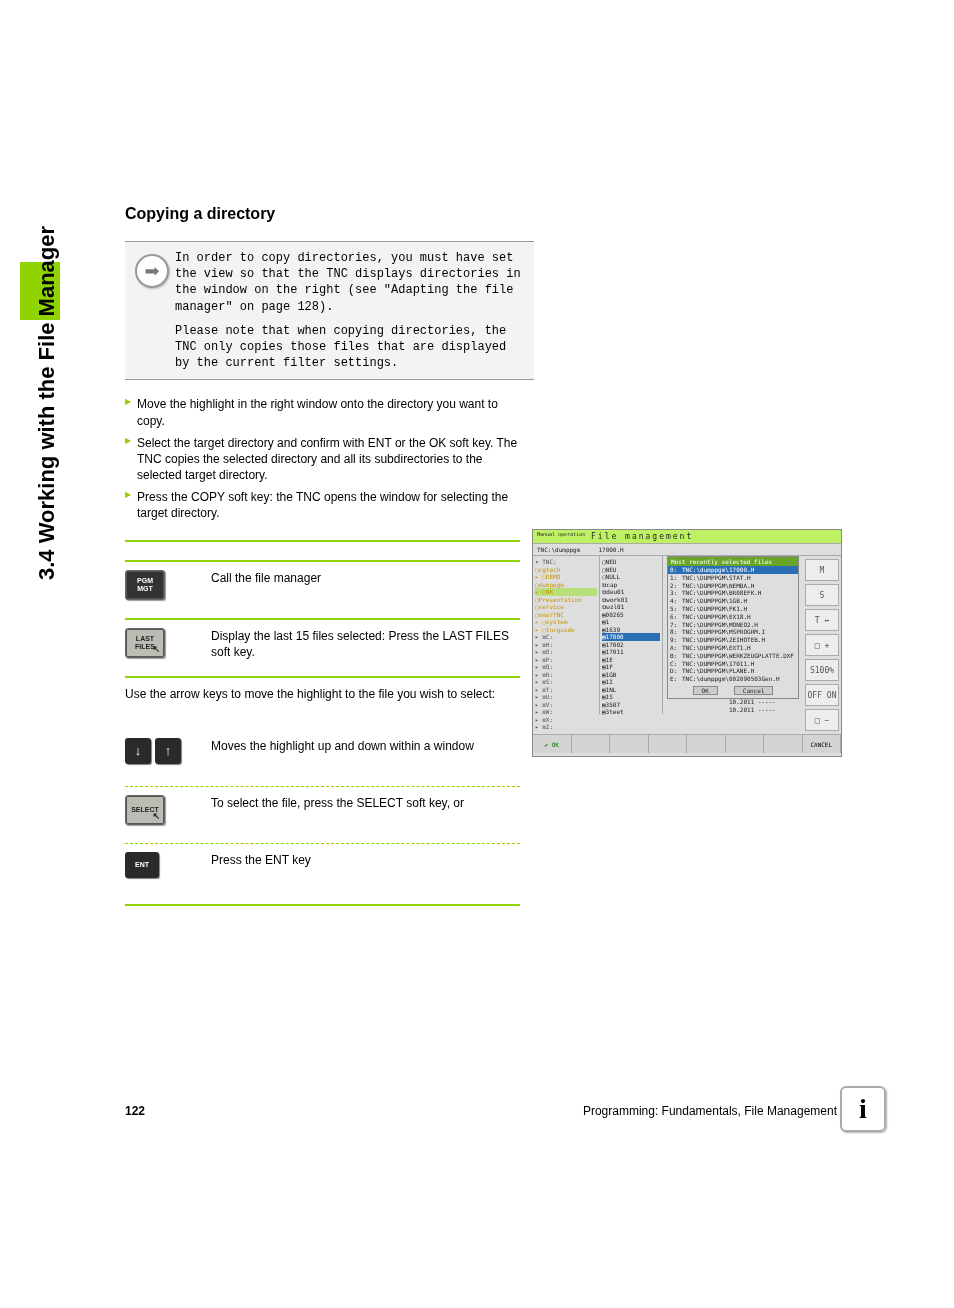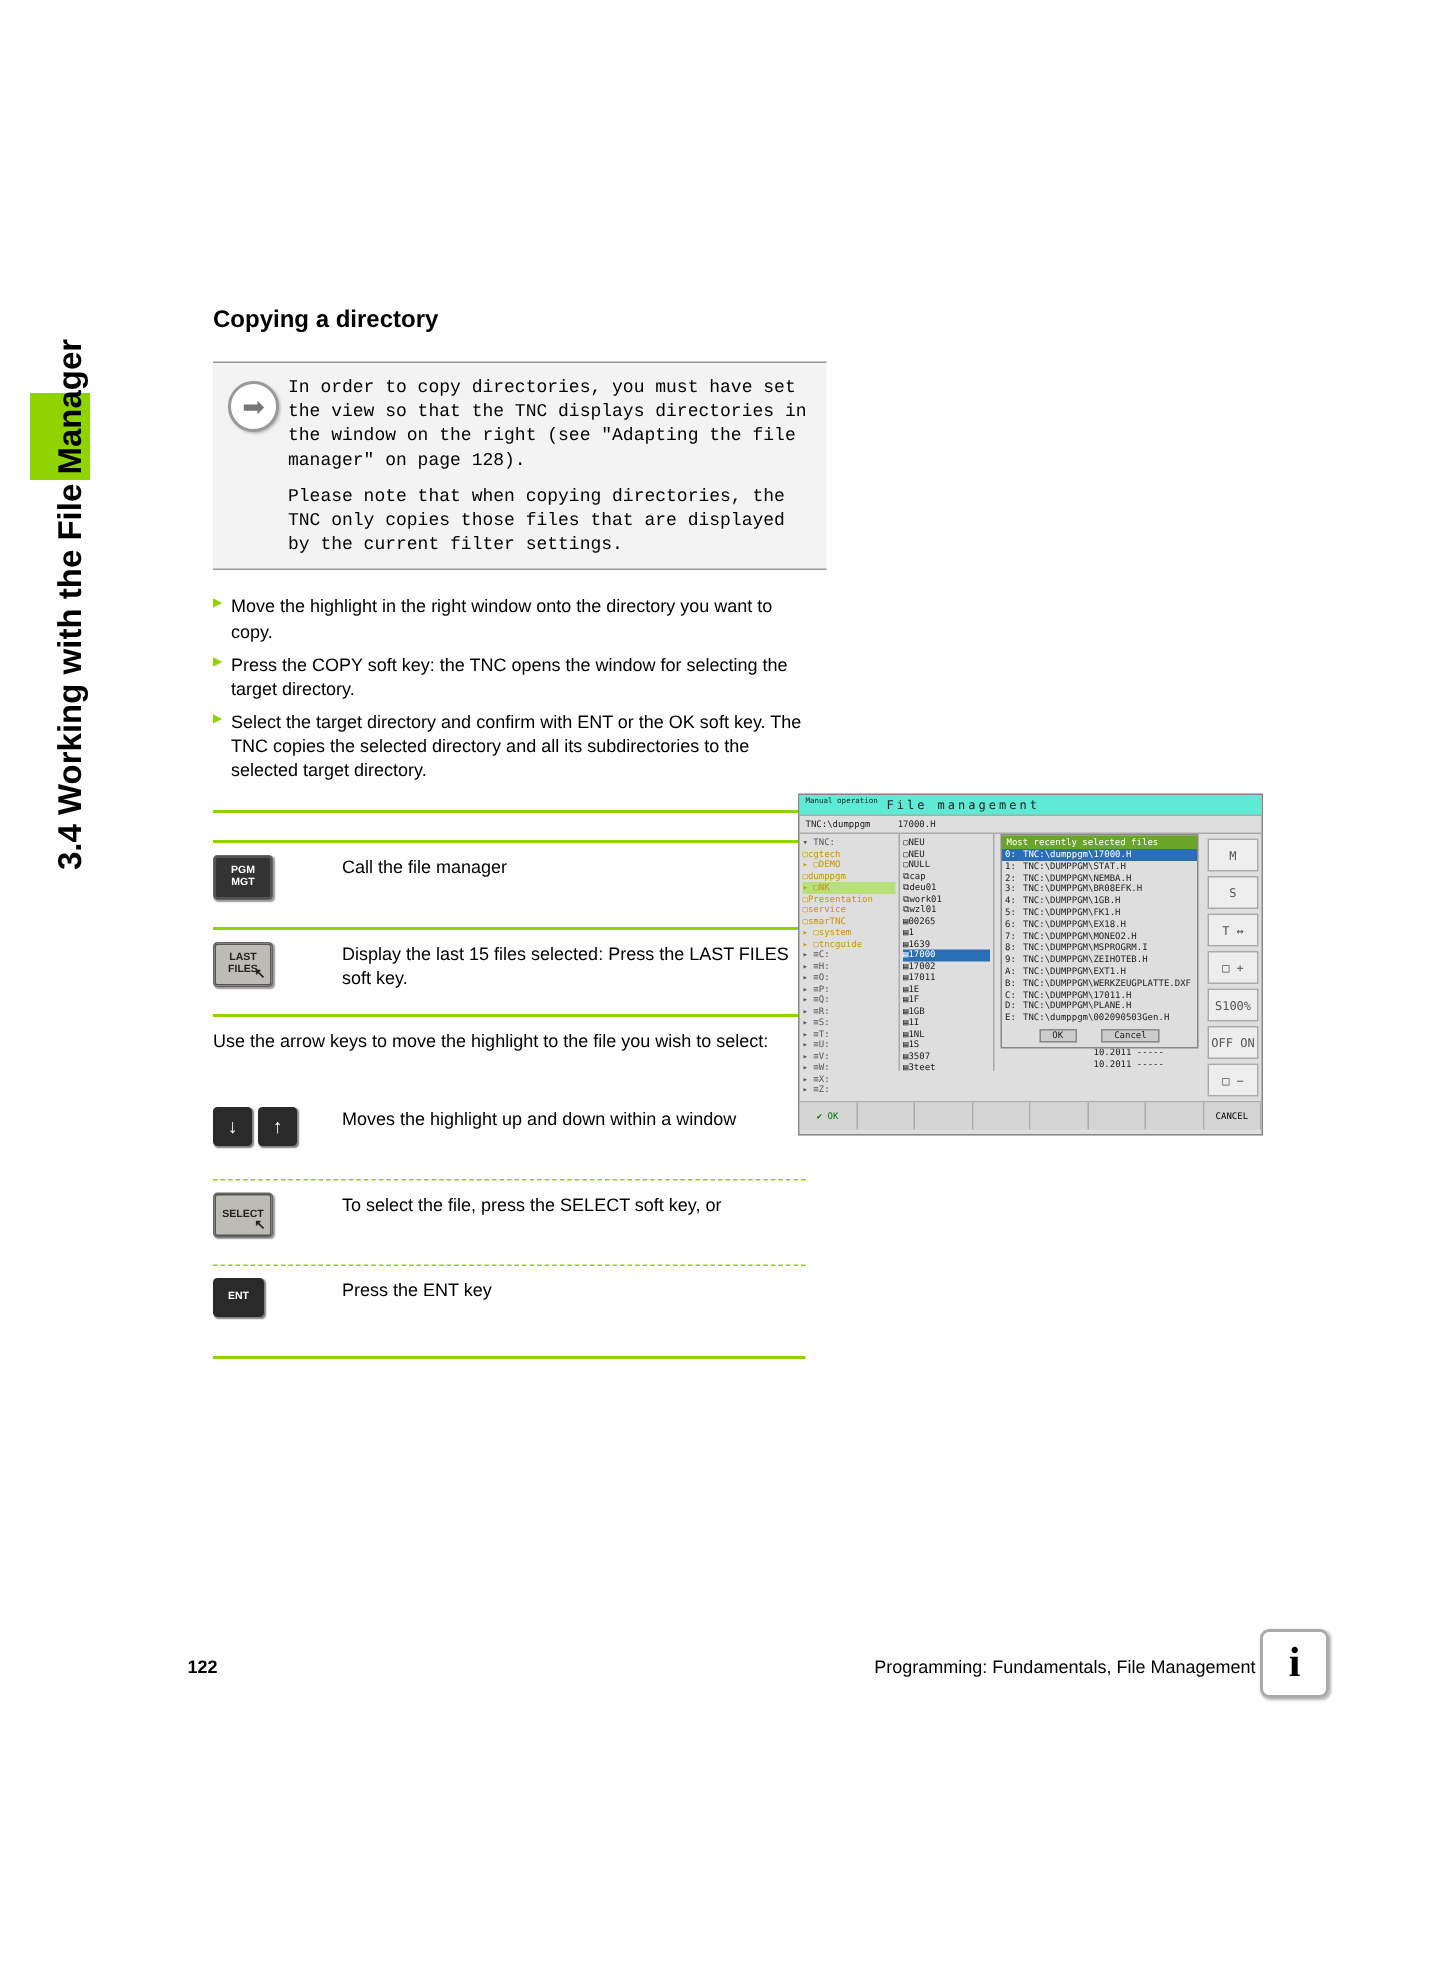--- a/index.html
+++ b/index.html
@@ -33,21 +33,21 @@
     left: 40px;
     bottom: 0;
     transform-origin: left bottom;
     transform: rotate(-90deg);
     font-weight: bold;
     font-size: 22px;
     white-space: nowrap;
   }
   .content {
     position: absolute;
-    left: 142px;
+    left: 125px;
     top: 205px;
     width: 720px;
   }
   h2 {
     font-size: 16px;
     font-weight: bold;
     margin: 0 0 18px 0;
   }
   .info-box {
     border-top: 1px solid #999;
@@ -150,21 +150,21 @@
     top: 529px;
     width: 308px;
     height: 226px;
     border: 1px solid #888;
     background: #dedede;
     font-family: monospace;
     font-size: 6px;
     color: #222;
     overflow: hidden;
   }
-  .sp-header { background:#5eead4; padding:2px 4px; font-size:8px; letter-spacing:2px; border-bottom:1px solid #aaa; display:flex; }
+  .sp-header { background:#bef264; padding:2px 4px; font-size:8px; letter-spacing:2px; border-bottom:1px solid #aaa; display:flex; }
   .sp-header .mode { width:54px; font-size:5px; letter-spacing:0; line-height:1.0; }
   .sp-path { padding:2px 4px; font-size:6px; border-bottom:1px solid #aaa; }
   .sp-body { display:flex; height:158px; }
   .sp-tree { width:62px; border-right:1px solid #aaa; padding:2px 2px; line-height:1.25; }
   .sp-tree div { color:#c99600; white-space:nowrap; }
   .sp-tree .grey { color:#555; }
   .sp-files { width:58px; border-right:1px solid #aaa; padding:2px 2px; line-height:1.25; }
   .sp-files div.sel { background:#2a6fb5; color:#fff; }
   .sp-main { flex:1; position:relative; padding:2px; }
   .sp-popup {
@@ -231,22 +231,22 @@
       <div class="info-icon">➡</div>
     </div>
     <div class="info-text">
       <p>In order to copy directories, you must have set the view so that the TNC displays directories in the window on the right (see "Adapting the file manager" on page 128).</p>
       <p>Please note that when copying directories, the TNC only copies those files that are displayed by the current filter settings.</p>
     </div>
   </div>
 
   <div class="bulleted underline-block">
     <div>Move the highlight in the right window onto the directory you want to copy.</div>
+    <div>Select the target directory and confirm with ENT or the OK soft key. The TNC copies the selected directory and all its subdirectories to the selected target directory.</div>
     <div>Press the COPY soft key: the TNC opens the window for selecting the target directory.</div>
-    <div>Select the target directory and confirm with ENT or the OK soft key. The TNC copies the selected directory and all its subdirectories to the selected target directory.</div>
   </div>
 
 
   <div class="steps">
 
     <div class="step-row first-group-top">
       <div class="key-cell">
         <div class="softkey">
           <span>PGM</span>
           <span>MGT</span>

